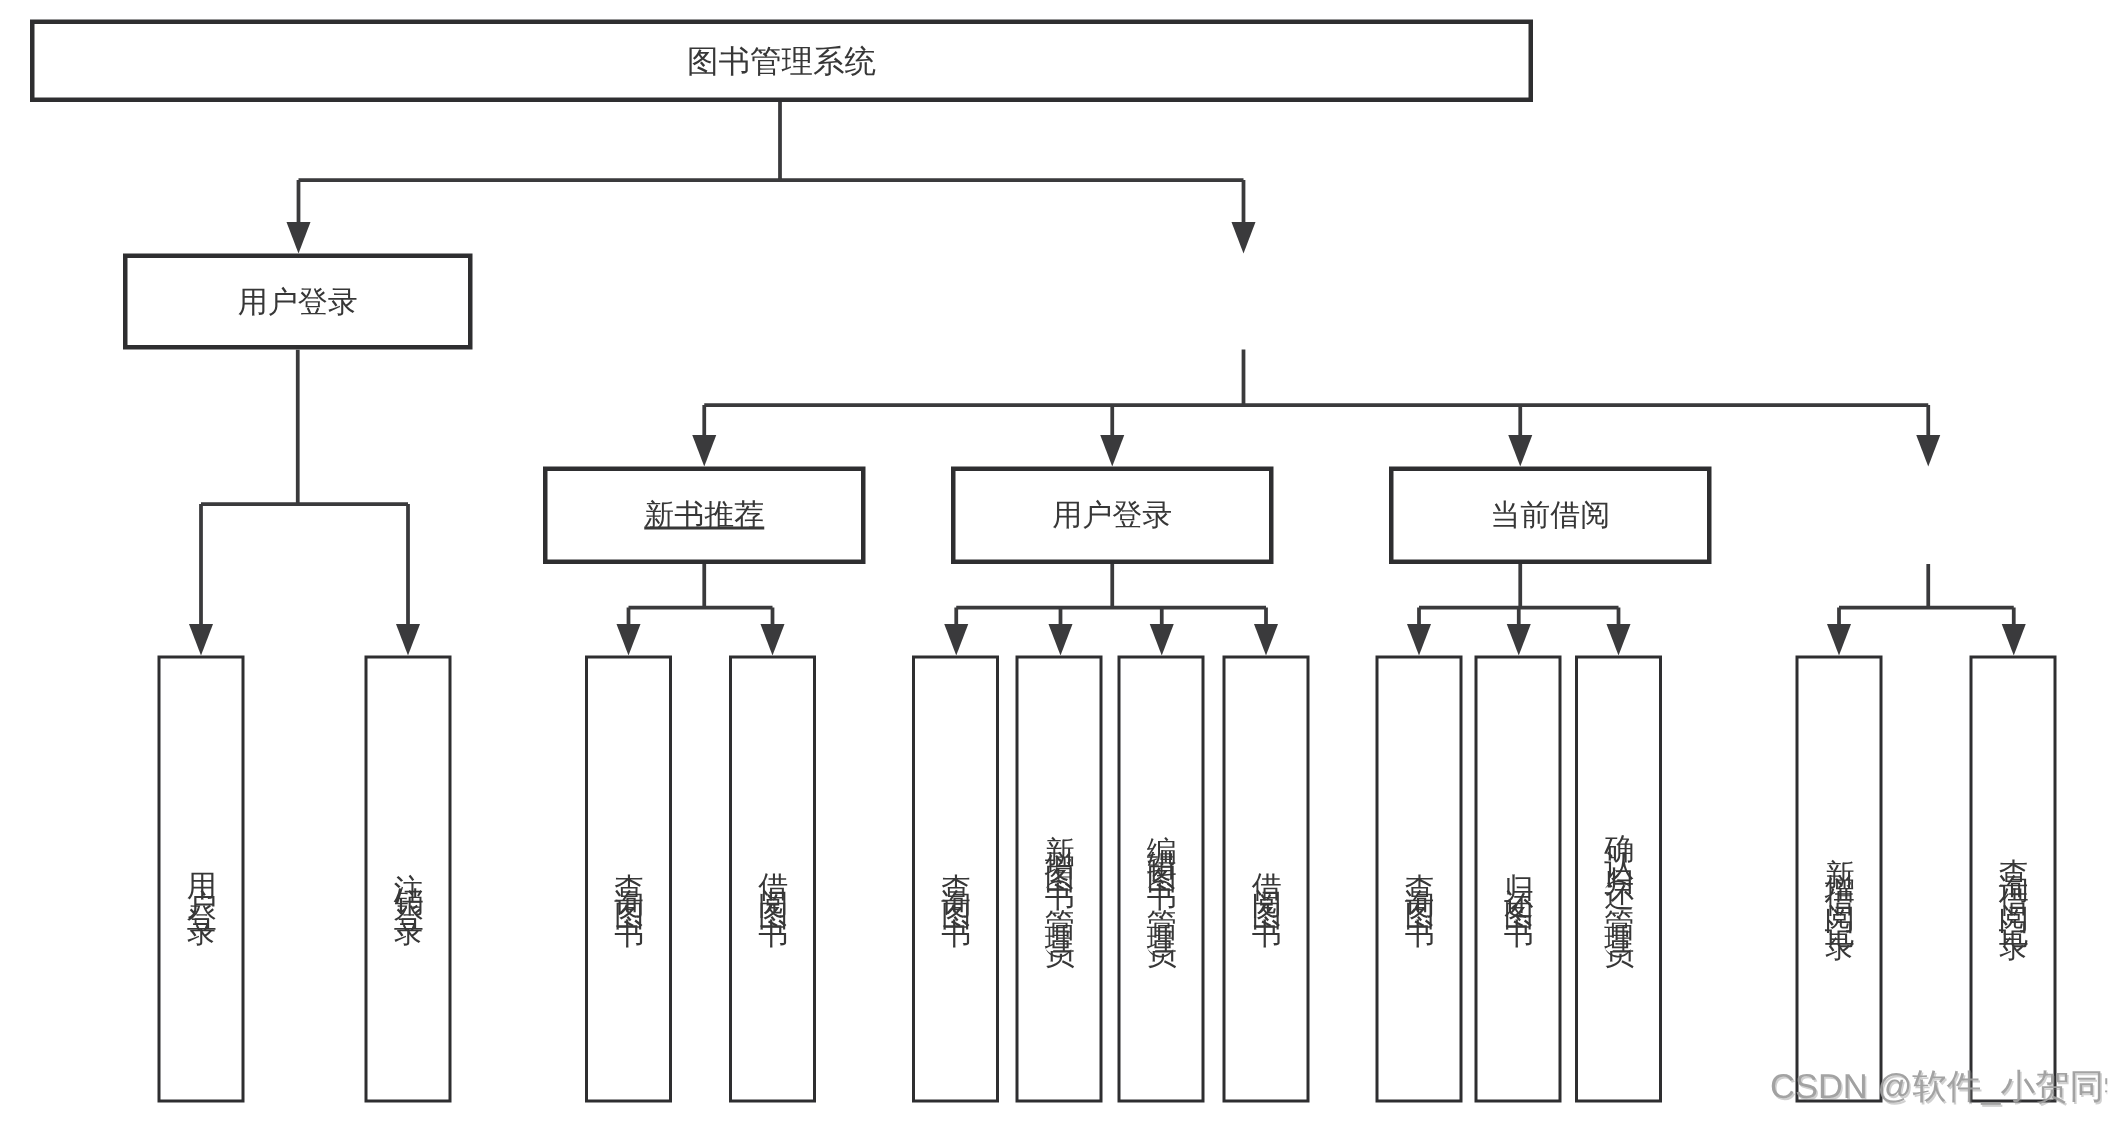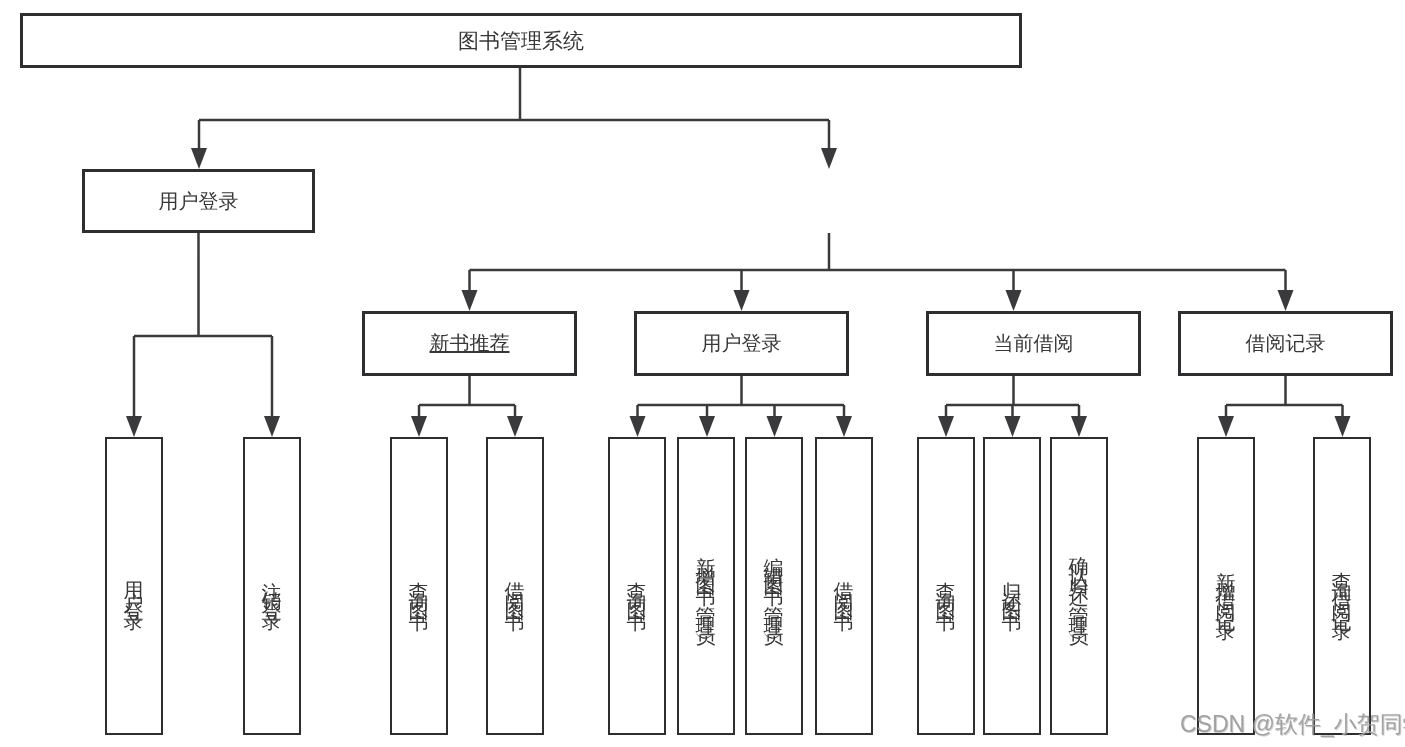--- a/index.html
+++ b/index.html
@@ -138,23 +138,20 @@
 
   <div class="node node-l3 node-l3-1">
     <span>新书推荐</span>
   </div>
   <div class="node node-l3 node-l3-2">
     <span>用户登录</span>
   </div>
   <div class="node node-l3 node-l3-3">
     <span>当前借阅</span>
   </div>
-  <div class="node node-l3 node-l3-4">
-    <span>借阅记录</span>
-  </div>
 
   <div class="node leaf leaf-1">
     <span class="vtext">用户登录</span>
   </div>
   <div class="node leaf leaf-2">
     <span class="vtext">注销登录</span>
   </div>
   <div class="node leaf leaf-3">
     <span class="vtext">查询图书</span>
   </div>

